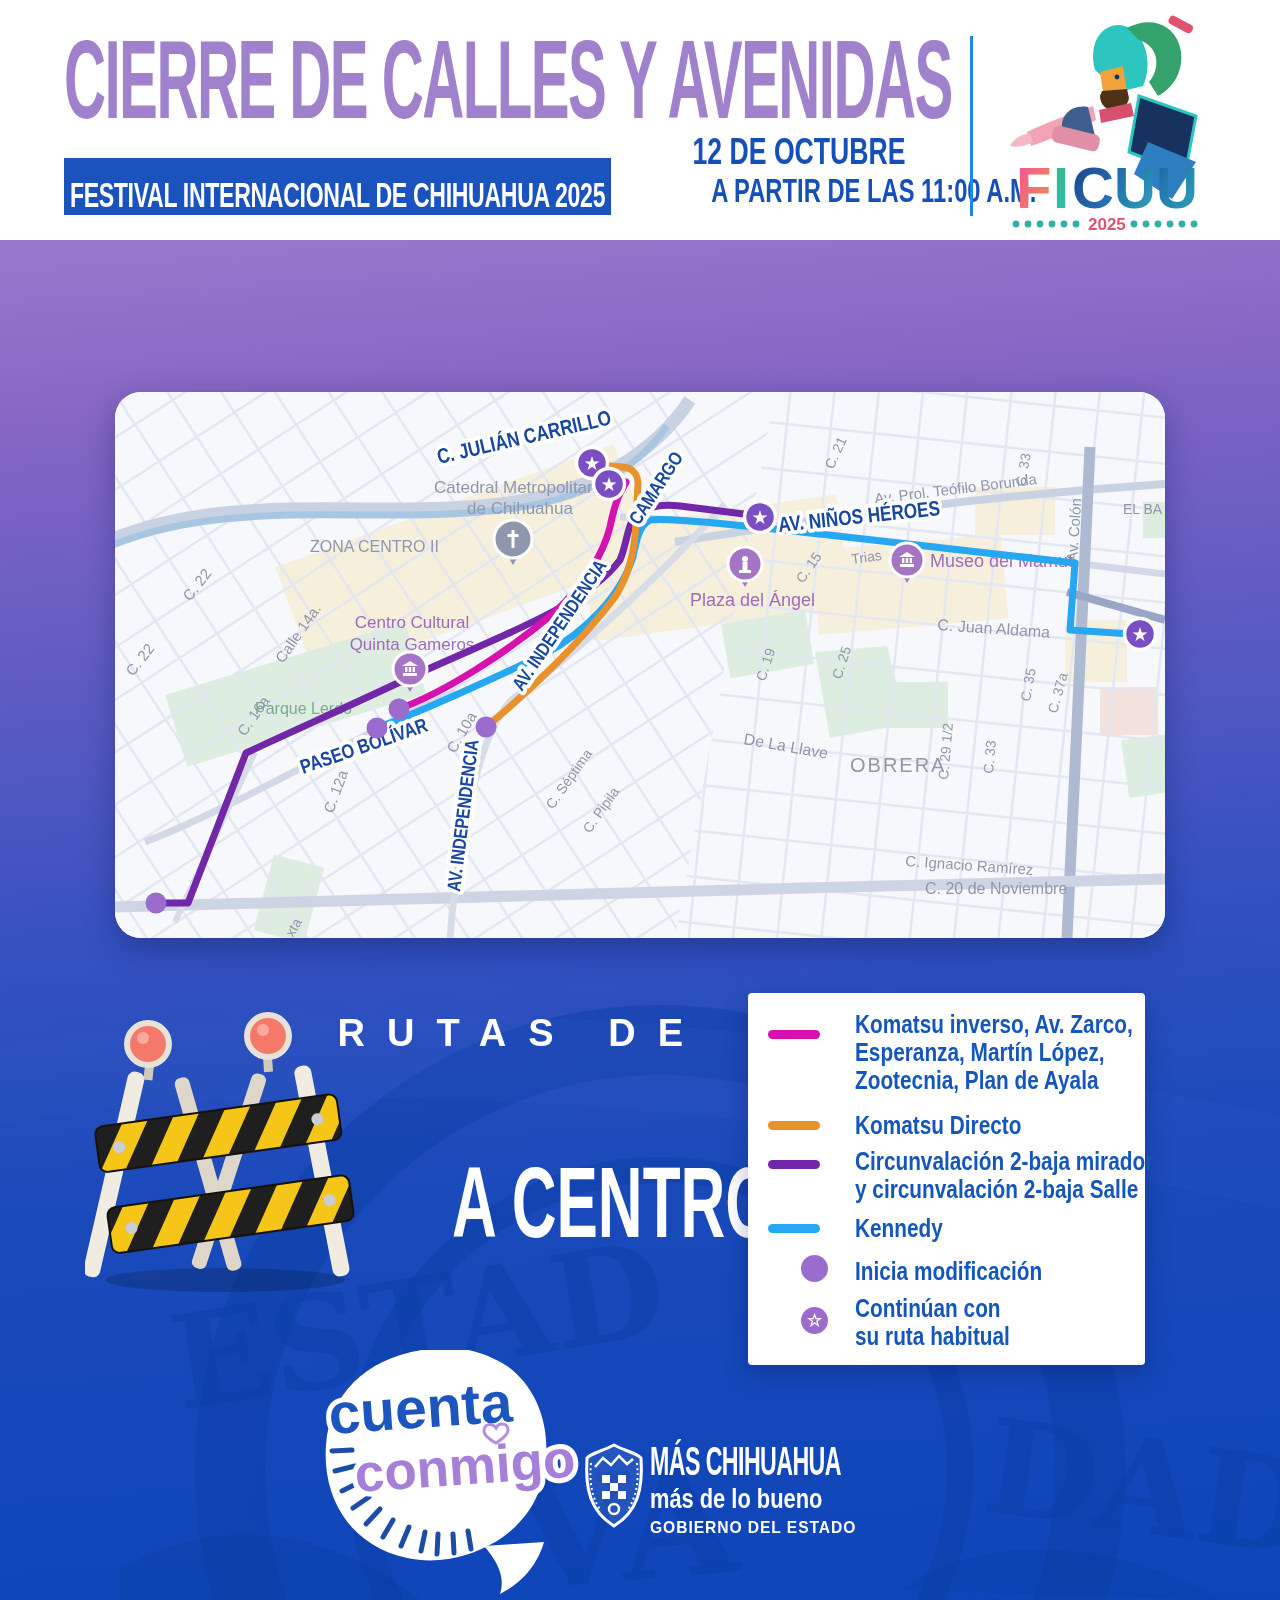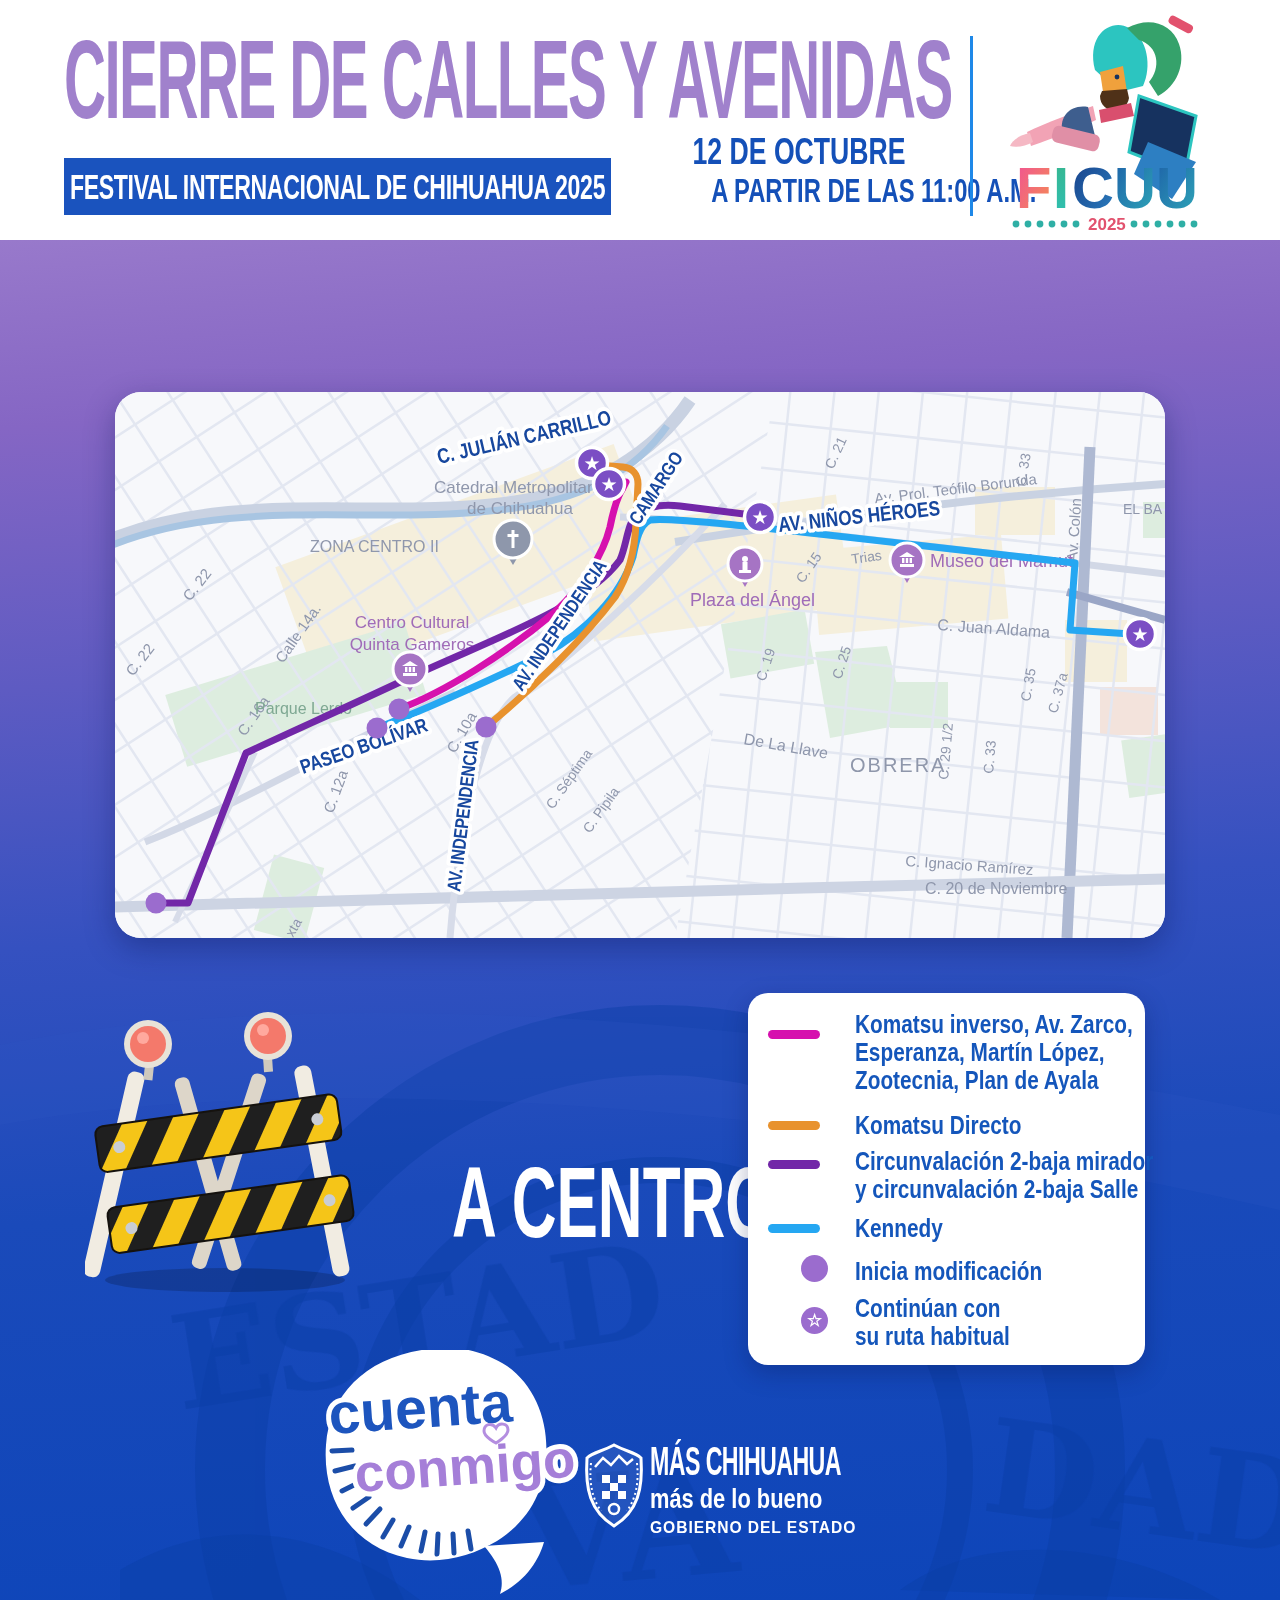--- a/index.html
+++ b/index.html
@@ -4,21 +4,21 @@
 <style>
   html,body{margin:0;padding:0;background:#333;}
   .poster{position:relative;width:1280px;height:1600px;overflow:hidden;
     font-family:"Liberation Sans",sans-serif;background:#0d45b9;}
   
   .header{position:absolute;left:0;top:0;width:1280px;height:240px;background:#ffffff;}
   .main-title{position:absolute;left:64px;top:24px;white-space:nowrap;
     font-weight:bold;font-size:112px;line-height:1;color:#a081cc;
     letter-spacing:-3px;transform:scaleX(.52);transform-origin:left top;}
   .badge{position:absolute;left:64px;top:158px;width:547px;height:57px;background:#1a53be;
-    display:flex;align-items:center;justify-content:center;}
+    display:flex;align-items:flex-end;justify-content:center;}
   .badge span{white-space:nowrap;color:#fff;font-weight:bold;font-size:35px;
     transform:scaleX(.66);letter-spacing:-0.5px;}
   .date-block{position:absolute;left:648px;top:132px;width:302px;text-align:center;color:#1450b8;font-weight:bold;}
   .date-block .l1{font-size:37px;line-height:1.1;transform:scaleX(.72);white-space:nowrap;display:inline-block;}
   .date-block .l2{font-size:33px;line-height:1.1;transform:scaleX(.72);white-space:nowrap;display:inline-block;}
   .divider{position:absolute;left:970px;top:36px;width:3px;height:180px;background:#1e88e8;}
   .ficuu{position:absolute;left:1000px;top:12px;width:215px;height:225px;}
   
   .body-bg{position:absolute;left:0;top:240px;width:1280px;height:1360px;
     background:linear-gradient(176deg,#9879cb 0%,#8566c4 13%,#5e5bc2 31%,#3551c0 49%,#1a4aba 68%,#0d45b9 100%);}
@@ -31,21 +31,21 @@
   
   .kicker{position:absolute;left:305px;top:1012px;width:400px;text-align:right;color:#fff;
     font-weight:bold;font-size:38px;letter-spacing:22px;white-space:nowrap;}
   .big1{position:absolute;left:305px;top:1056px;width:400px;text-align:right;}
   .big1 span{display:inline-block;color:#fff;font-weight:bold;font-size:100px;line-height:1;
     transform:scaleX(.8);transform-origin:right center;white-space:nowrap;}
   .big2{position:absolute;left:255px;top:1152px;width:450px;text-align:right;}
   .big2 span{display:inline-block;color:#fff;font-weight:bold;font-size:100px;line-height:1;
     transform:scaleX(.62);transform-origin:right center;white-space:nowrap;}
   
-  .legend{position:absolute;left:748px;top:993px;width:397px;height:372px;background:#fff;border-radius:20px;
+  .legend{position:absolute;left:748px;top:993px;width:397px;height:372px;background:#fff;border-radius:4px;
     box-shadow:0 8px 24px rgba(10,20,80,.3);}
   .lrow{position:absolute;left:20px;}
   .lswatch{position:absolute;width:52px;height:9px;border-radius:5px;}
   .ltext{position:absolute;left:87px;color:#1456bb;font-weight:bold;font-size:26px;line-height:1.07;
     transform:scaleX(.8);transform-origin:left top;white-space:nowrap;}
   .ldot{position:absolute;left:33px;width:27px;height:27px;border-radius:50%;background:#9b6cce;}
   .lstar{position:absolute;left:33px;width:27px;height:27px;border-radius:50%;background:#9b6cce;
     display:flex;align-items:center;justify-content:center;color:#fff;font-size:17px;font-weight:bold;}
   
   .bubble{position:absolute;left:312px;top:1350px;width:300px;height:256px;}
@@ -325,20 +325,21 @@
             <text y="6.5" font-size="19" fill="#fff">★</text>
           </g>
         <g transform="translate(1025,242)">
             <circle r="15.5" fill="#7b4ec4" stroke="#fff" stroke-width="3.5"></circle>
             <text y="6.5" font-size="19" fill="#fff">★</text>
           </g>
       </g>
     </svg>
   </div>
 
+  <div class="kicker">RUTAS DE</div>
   <div class="big2"><span>A CENTRO</span></div>
 
   <svg class="barricade" viewBox="0 0 270 290">
     <defs>
       <pattern id="stripes" width="44" height="44" patternUnits="userSpaceOnUse" patternTransform="rotate(32)">
         <rect width="44" height="44" fill="#f5c518"></rect>
         <rect x="22" width="22" height="44" fill="#1f1f1f"></rect>
       </pattern>
     </defs>
     <ellipse cx="140" cy="272" rx="120" ry="12" fill="#000" opacity=".18"></ellipse>

